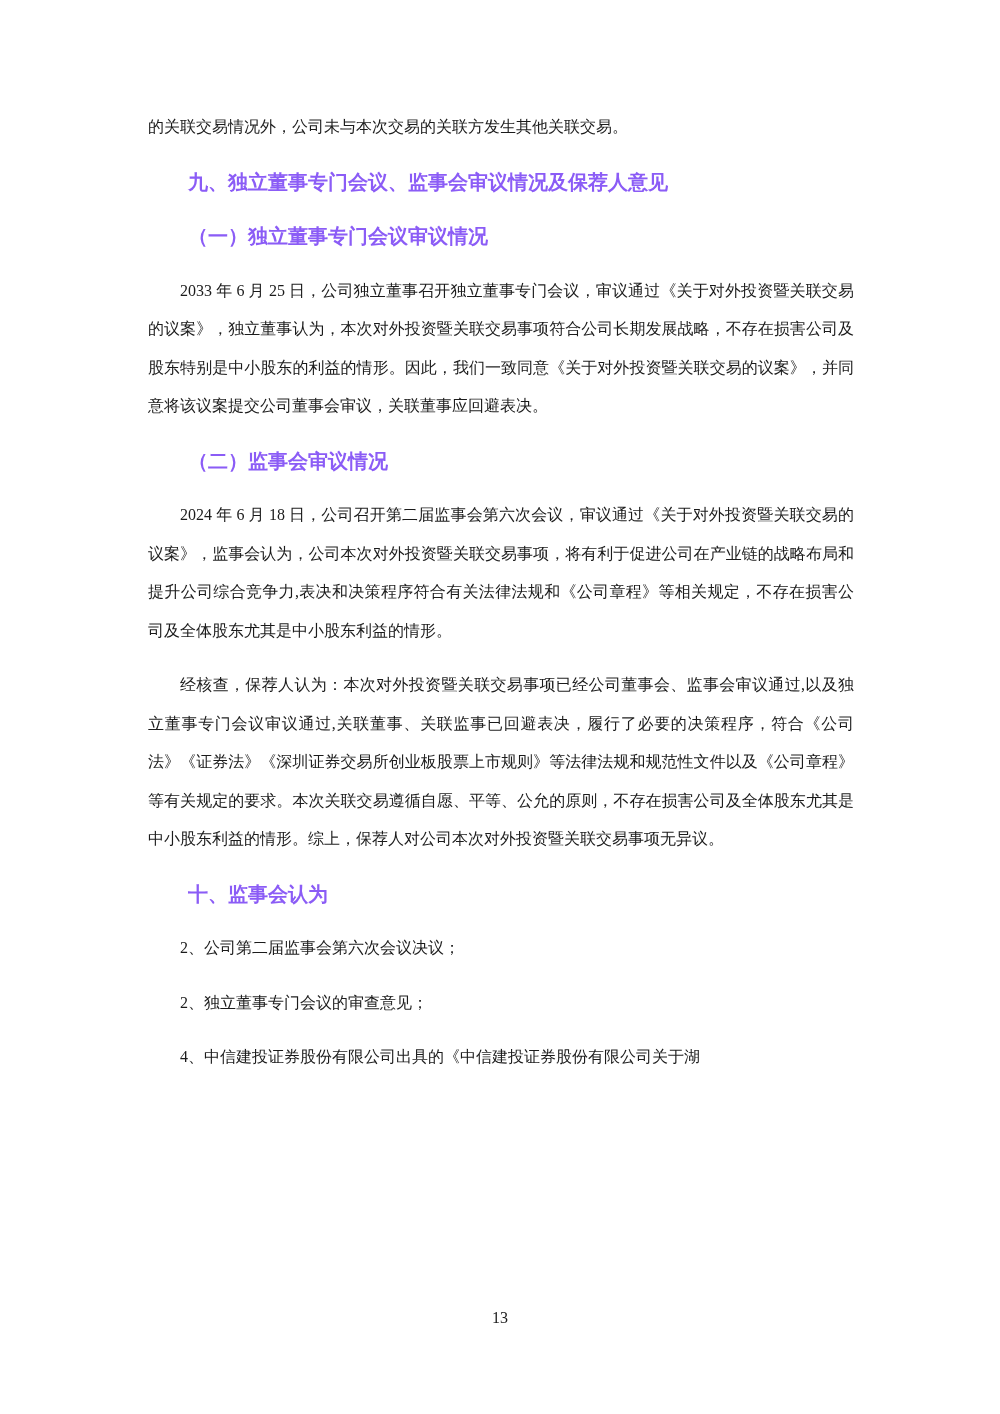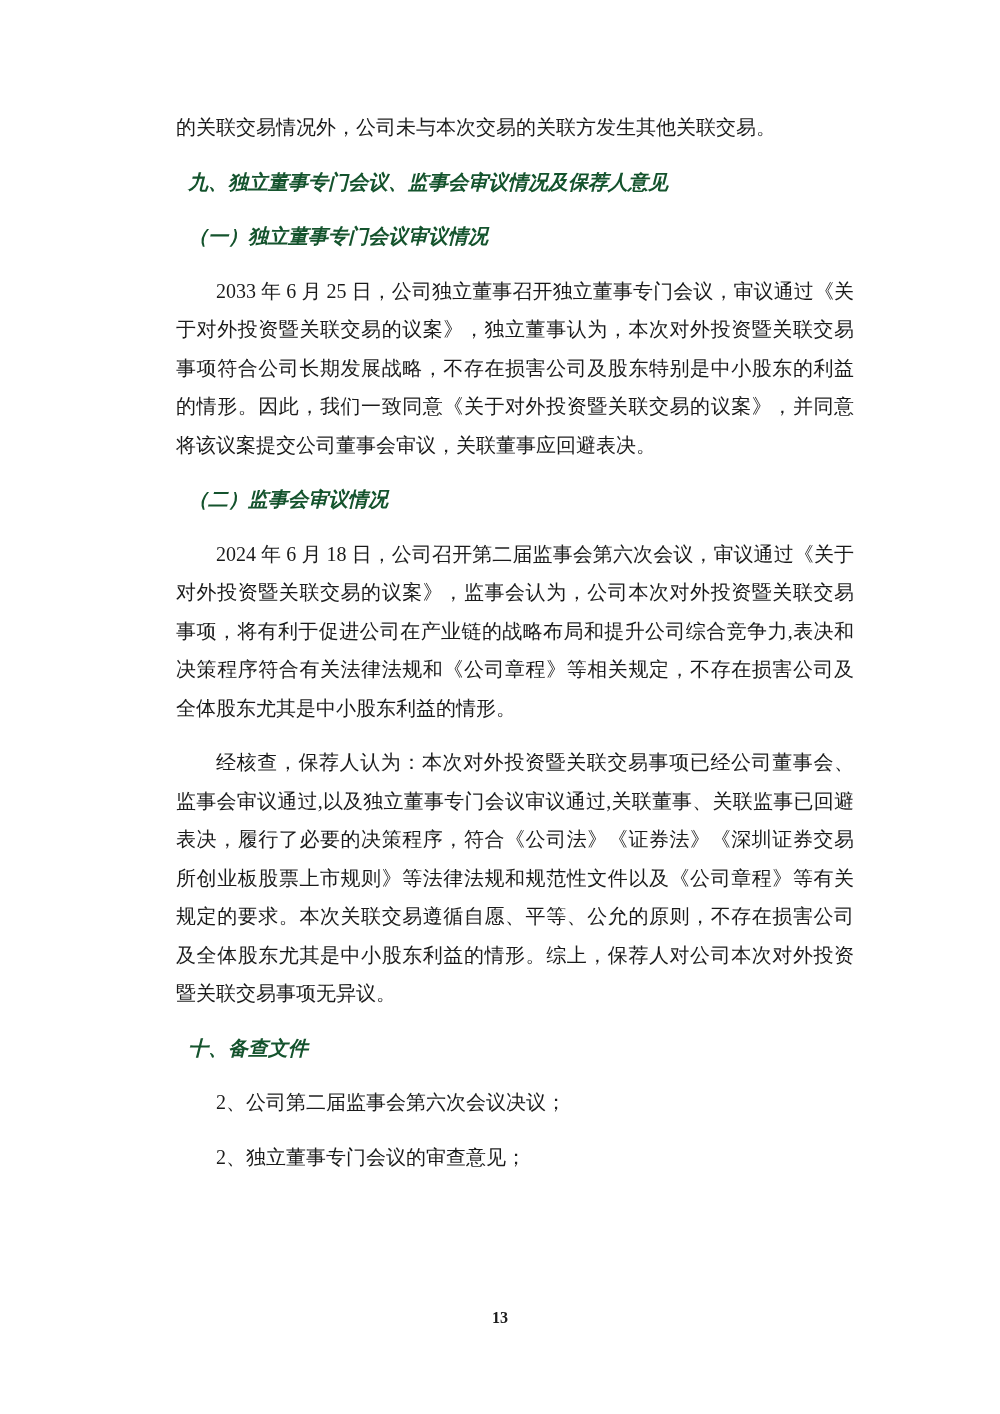--- a/index.html
+++ b/index.html
@@ -17,46 +17,43 @@
     overflow: hidden;
   }
   .content {
     position: absolute;
     left: 148px;
     top: 108px;
     width: 706px;
   }
   .content > * + * { margin-top: 16px; }
   .para {
-    font-size: 20px;
+    font-size: 16px;
     line-height: 38.5px;
     text-align: justify;
     color: #1b1b1b;
     font-weight: normal;
-    margin-left: 28px;
   }
   .indent { text-indent: 2em; }
   .heading {
     font-size: 20px;
     line-height: 38.5px;
     font-weight: bold;
     text-indent: 2em;
-    color: #14532d;
-    font-style: italic;
+    color: #8b5cf6;
   }
   .pagenum {
     position: absolute;
     top: 1308px;
     left: 0;
     width: 100%;
     text-align: center;
     font-size: 16px;
     line-height: 20px;
     color: #1b1b1b;
-    font-weight: bold;
   }
 </style>
 </head>
 <body>
 
 <div class="doc">
   <div class="content">
 
     <p class="para">的关联交易情况外，公司未与本次交易的关联方发生其他关联交易。</p>
 
@@ -66,24 +63,25 @@
 
     <p class="para indent">2033 年 6 月 25 日，公司独立董事召开独立董事专门会议，审议通过《关于对外投资暨关联交易的议案》，独立董事认为，本次对外投资暨关联交易事项符合公司长期发展战略，不存在损害公司及股东特别是中小股东的利益的情形。因此，我们一致同意《关于对外投资暨关联交易的议案》，并同意将该议案提交公司董事会审议，关联董事应回避表决。</p>
 
     <h3 class="heading">（二）监事会审议情况</h3>
 
     <p class="para indent">2024 年 6 月 18 日，公司召开第二届监事会第六次会议，审议通过《关于对外投资暨关联交易的议案》，监事会认为，公司本次对外投资暨关联交易事项，将有利于促进公司在产业链的战略布局和提升公司综合竞争力,表决和决策程序符合有关法律法规和《公司章程》等相关规定，不存在损害公司及全体股东尤其是中小股东利益的情形。</p>
 
 
     <p class="para indent">经核查，保荐人认为：本次对外投资暨关联交易事项已经公司董事会、监事会审议通过,以及独立董事专门会议审议通过,关联董事、关联监事已回避表决，履行了必要的决策程序，符合《公司法》《证券法》《深圳证券交易所创业板股票上市规则》等法律法规和规范性文件以及《公司章程》等有关规定的要求。本次关联交易遵循自愿、平等、公允的原则，不存在损害公司及全体股东尤其是中小股东利益的情形。综上，保荐人对公司本次对外投资暨关联交易事项无异议。</p>
 
-    <h2 class="heading">十、备查文件</h2>
+    <h2 class="heading">十、监事会认为</h2>
 
 
     <p class="para indent">2、公司第二届监事会第六次会议决议；</p>
 
     <p class="para indent">2、独立董事专门会议的审查意见；</p>
 
+    <p class="para indent">4、中信建投证券股份有限公司出具的《中信建投证券股份有限公司关于湖</p>
 
   </div>
 
   <div class="pagenum">13</div>
 </div>
 
 </body></html>

